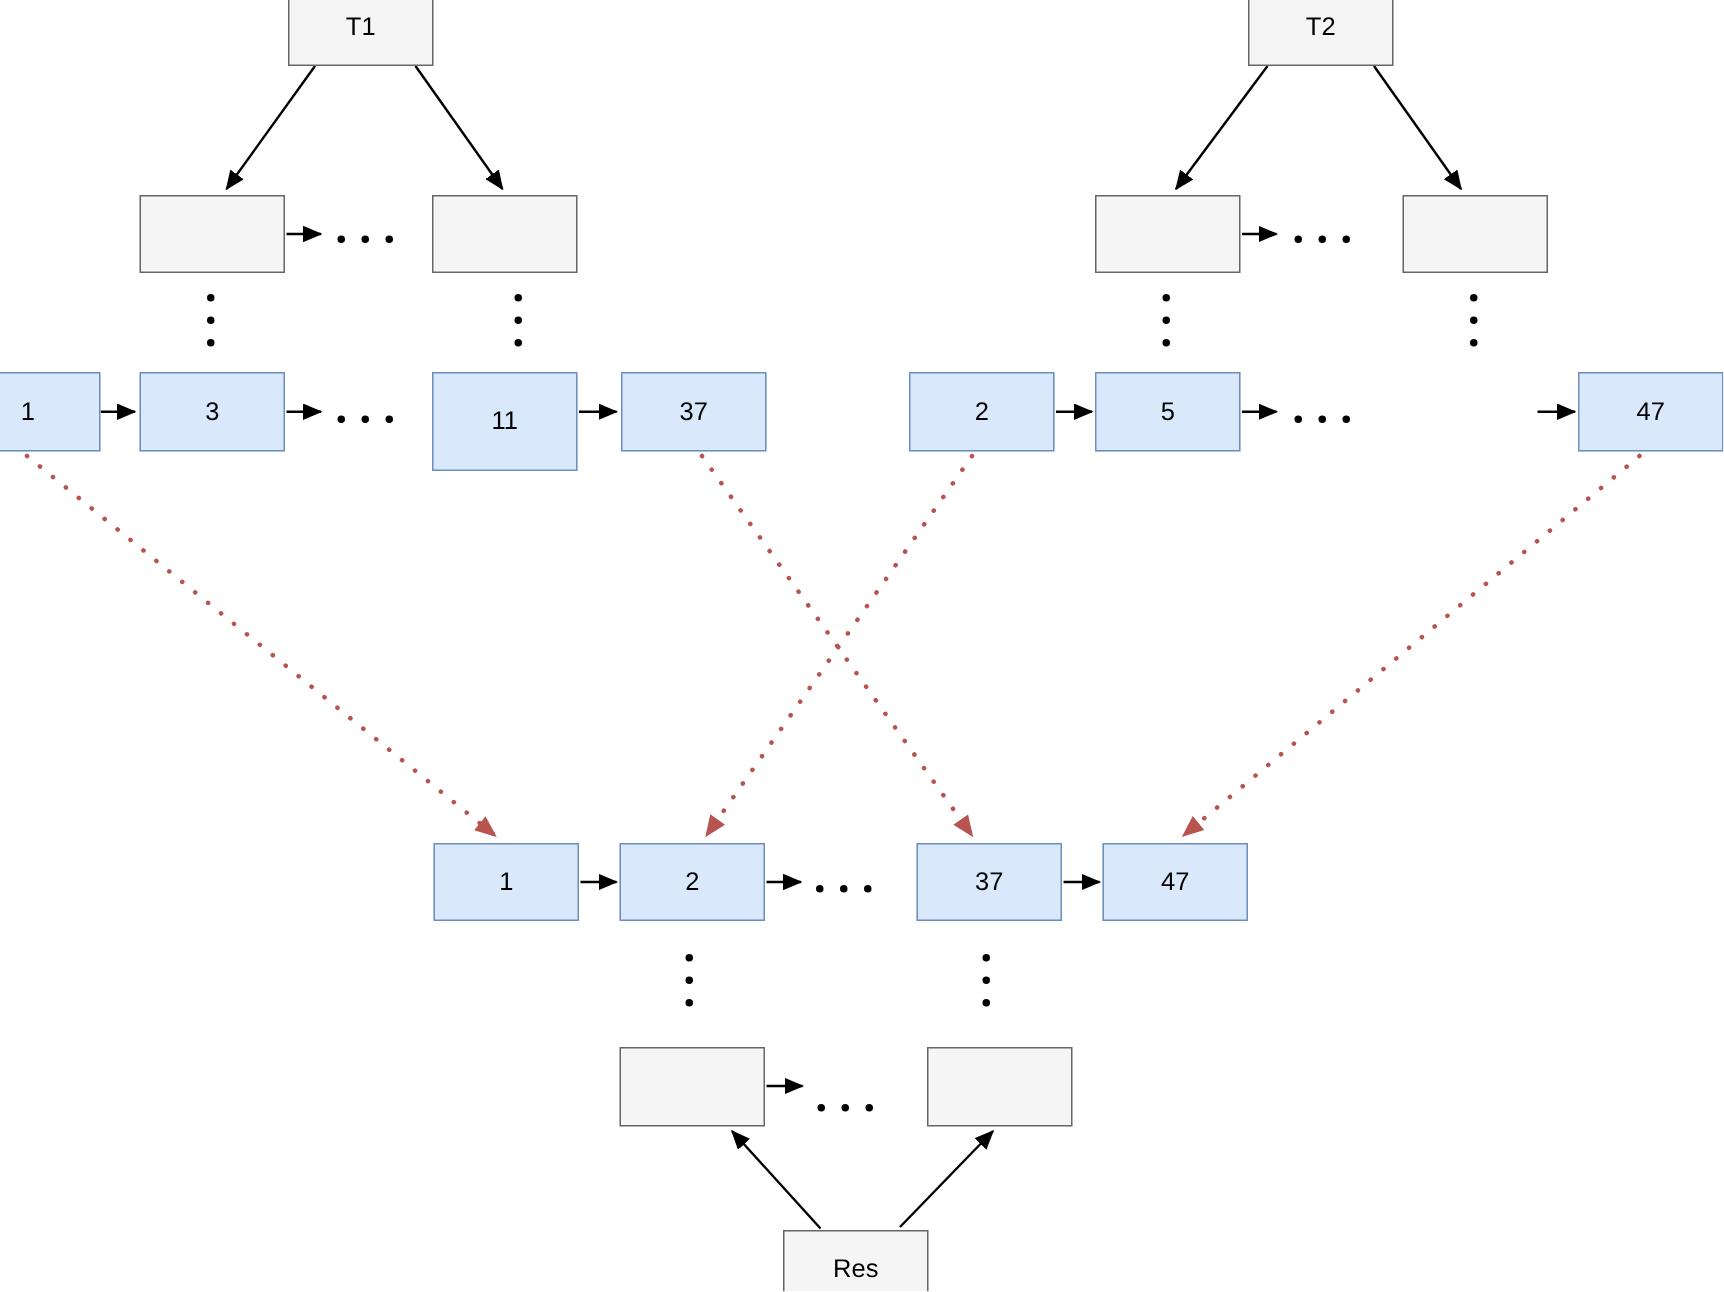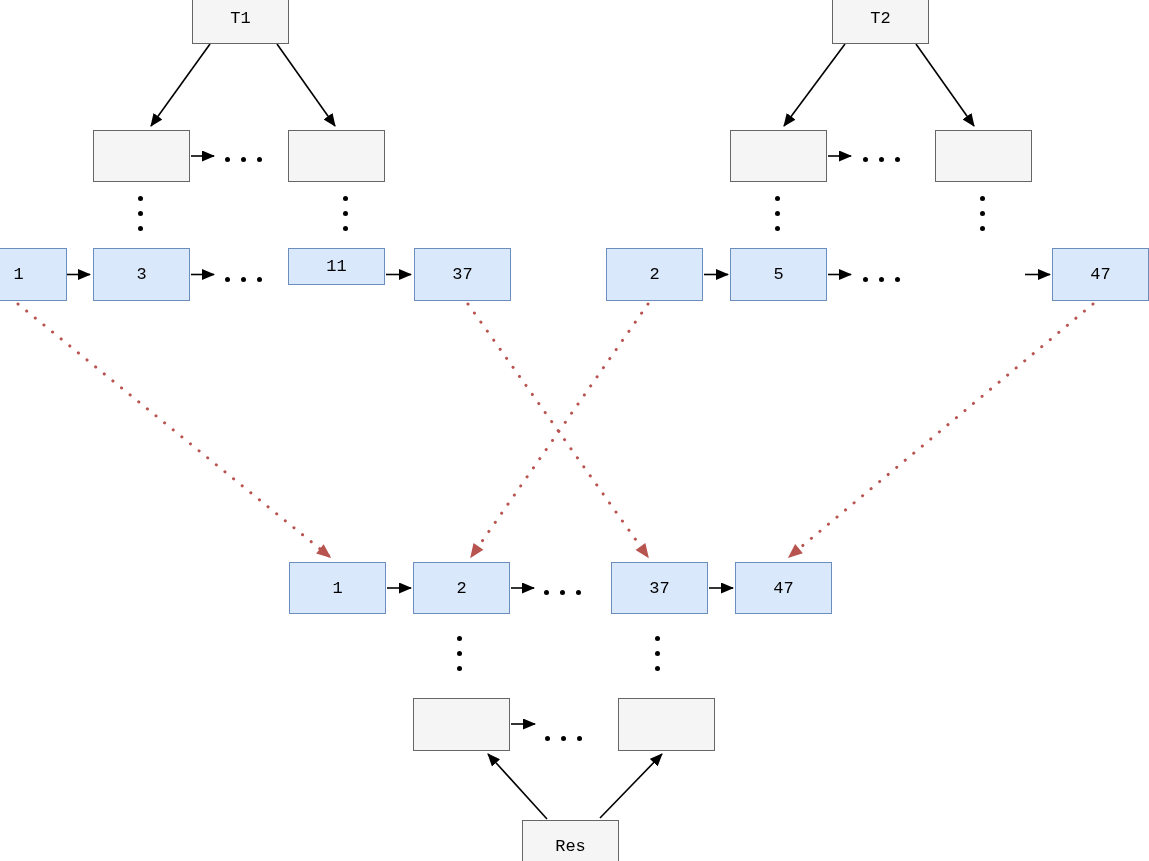--- a/index.html
+++ b/index.html
@@ -1,21 +1,21 @@
 <!DOCTYPE html>
 <html><head>
 <meta charset="utf-8">
 <style>
   html,body{margin:0;padding:0;background:#ffffff;}
   .canvas{
     position:relative;
     width:1149px;height:861px;
     overflow:hidden;
     background:#ffffff;
-    font-family:Liberation Mono, monospace;
+    font-family:Liberation Sans, sans-serif;
   }
   .edges{position:absolute;left:0;top:0;pointer-events:none;}
   .node{
     position:absolute;
     box-sizing:border-box;
     display:flex;align-items:center;justify-content:center;
     font-size:17px;color:#000;
   }
   .blue{background:#dae8fc;border:1.5px solid #6c8ebf;}
   .gray{background:#f5f5f5;border:1.5px solid #666666;}
@@ -77,21 +77,21 @@
   </div>
   <div class="node gray" style="left:93px;top:130px;width:97px;height:52px"></div>
   <div class="node gray" style="left:288px;top:130px;width:97px;height:52px"></div>
 
   <div class="node blue" style="left:-30px;top:248px;width:97px;height:53px">
     <span>1</span>
   </div>
   <div class="node blue" style="left:93px;top:248px;width:97px;height:53px">
     <span>3</span>
   </div>
-  <div class="node blue" style="left:288px;top:248px;width:97px;height:37px">
+  <div class="node blue" style="left:288px;top:248px;width:97px;height:66px">
     <span>11</span>
   </div>
   <div class="node blue" style="left:414px;top:248px;width:97px;height:53px">
     <span>37</span>
   </div>
 
   <div class="node gray" style="left:832px;top:-8px;width:97px;height:52px">
     <span>T2</span>
   </div>
   <div class="node gray" style="left:730px;top:130px;width:97px;height:52px"></div>

